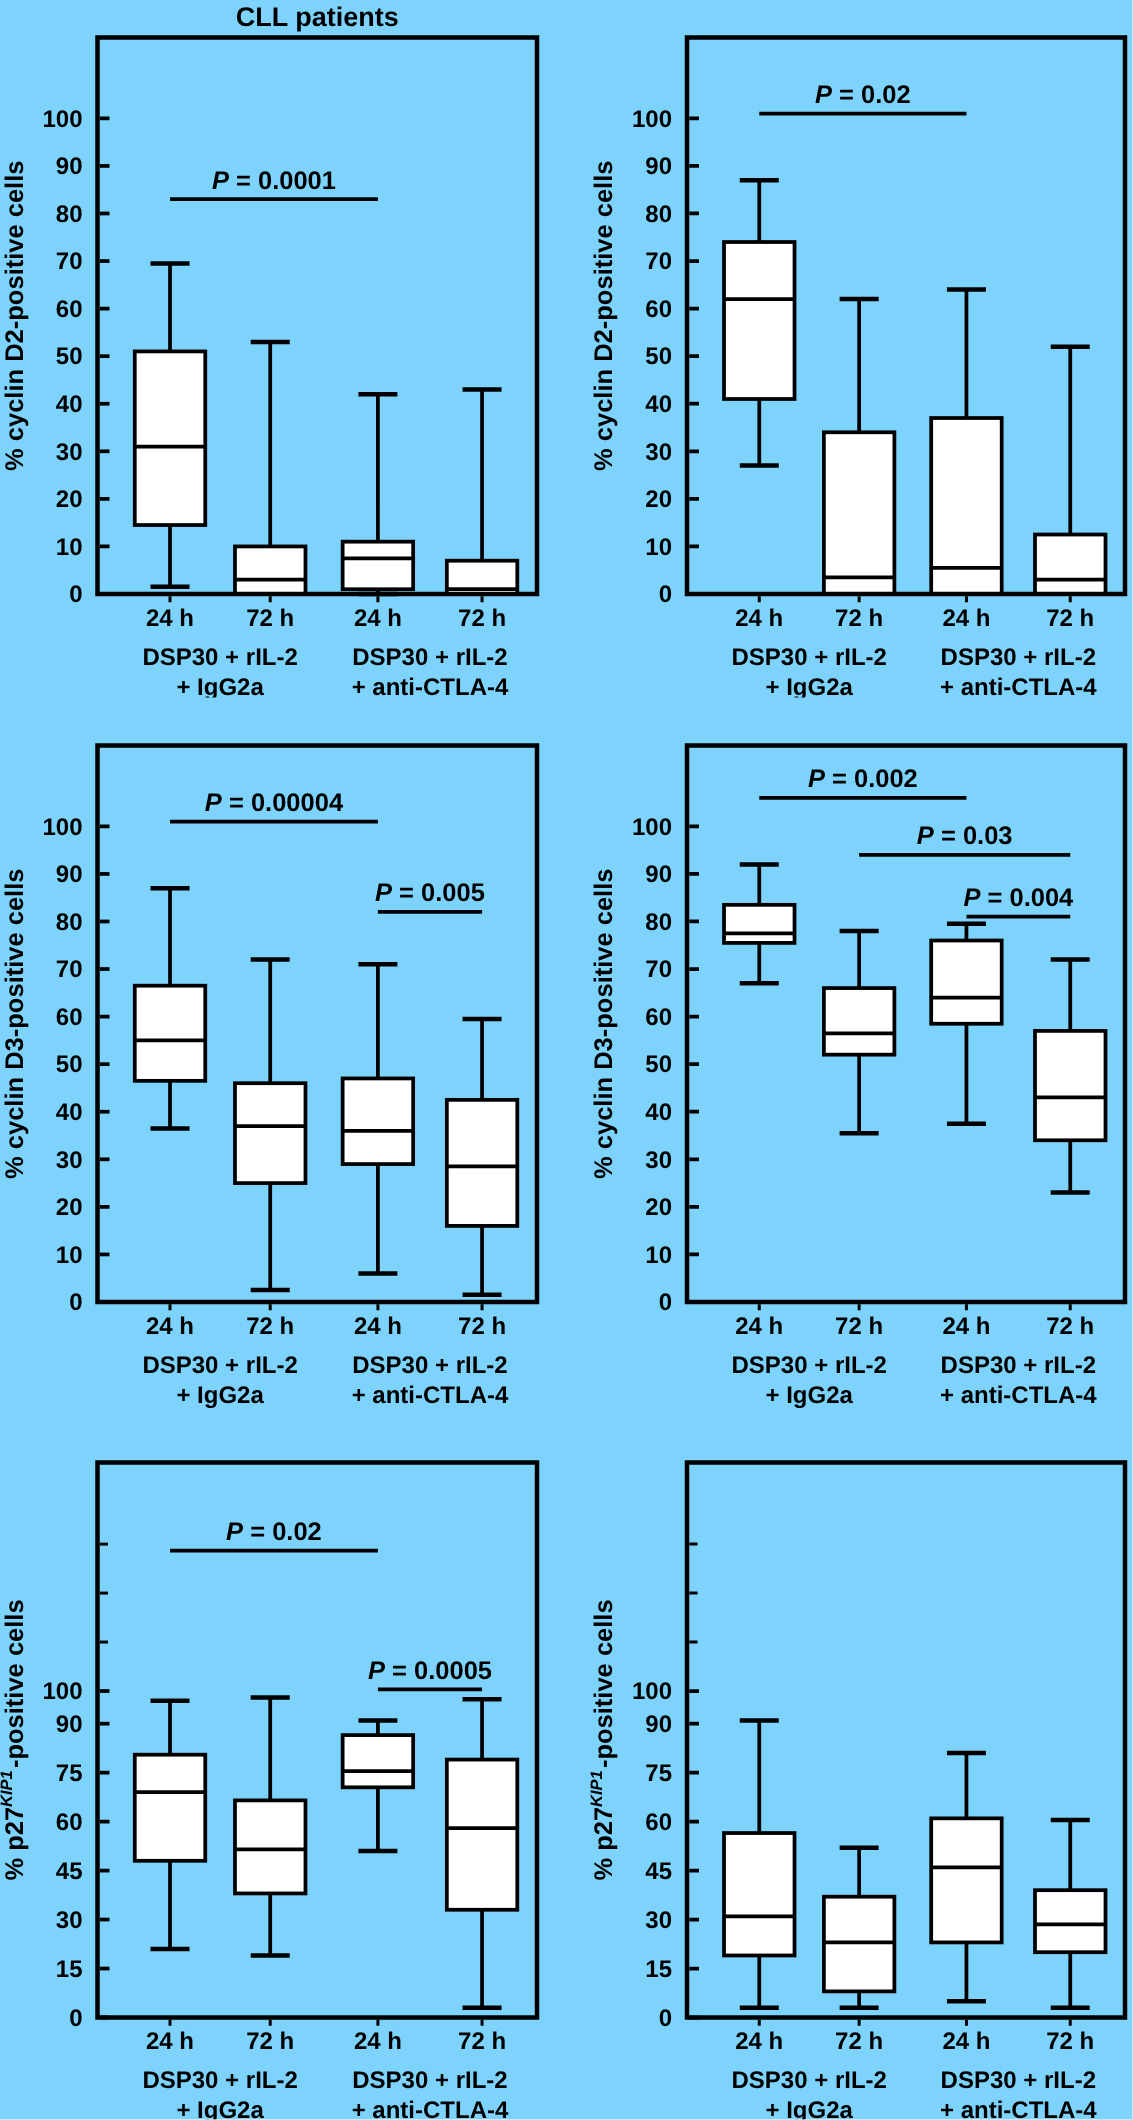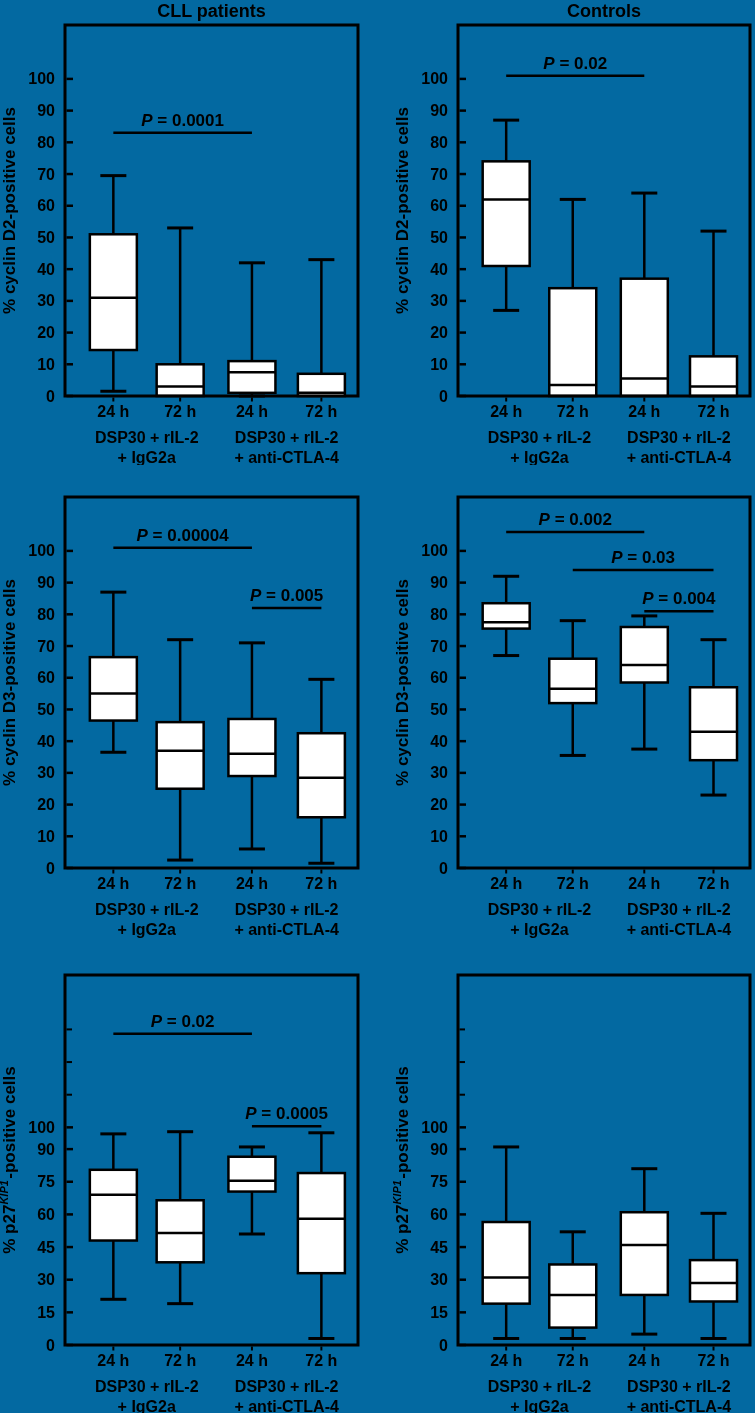--- a/index.html
+++ b/index.html
@@ -1,30 +1,29 @@
 <!DOCTYPE html>
 <html><head>
 <meta charset="utf-8">
 <style>
   html,body{margin:0;padding:0;background:#ffffff;}
-  #figure{position:relative;width:755px;height:1413px;background:#0369a1;
+  #figure{position:relative;width:755px;height:1413px;background:#7dd3fc;
           font-family:"Liberation Sans",sans-serif;}
   .col-title{position:absolute;top:0;height:22px;line-height:22px;
              text-align:center;font-size:18px;font-weight:700;color:#000;}
   #col-title-0{left:65px;width:293px;}
   #col-title-1{left:458px;width:292px;}
   .panel-slot{position:absolute;left:0;}
   svg text{fill:#000;}
 </style>
 </head>
 <body>
 
 <div id="figure">
   <div class="col-title" id="col-title-0">CLL patients</div>
-  <div class="col-title" id="col-title-1">Controls</div>
 
   <div class="panel-slot" id="panel-0" style="left: 0px; top: 0px;"><svg width="377" height="465" viewBox="0 0 377 465">
         <line x1="66.5" y1="396" x2="73" y2="396" stroke="#000000" stroke-width="2.5"></line>
         <text x="55" y="401.5" font-size="16" font-weight="700" font-family="&quot;Liberation Sans&quot;, sans-serif" text-anchor="end">0</text>
         <line x1="66.5" y1="364.29059829059827" x2="73" y2="364.29059829059827" stroke="#000000" stroke-width="2.5"></line>
         <text x="55" y="369.79059829059827" font-size="16" font-weight="700" font-family="&quot;Liberation Sans&quot;, sans-serif" text-anchor="end">10</text>
         <line x1="66.5" y1="332.5811965811966" x2="73" y2="332.5811965811966" stroke="#000000" stroke-width="2.5"></line>
         <text x="55" y="338.0811965811966" font-size="16" font-weight="700" font-family="&quot;Liberation Sans&quot;, sans-serif" text-anchor="end">20</text>
         <line x1="66.5" y1="300.87179487179486" x2="73" y2="300.87179487179486" stroke="#000000" stroke-width="2.5"></line>
         <text x="55" y="306.37179487179486" font-size="16" font-weight="700" font-family="&quot;Liberation Sans&quot;, sans-serif" text-anchor="end">30</text>

